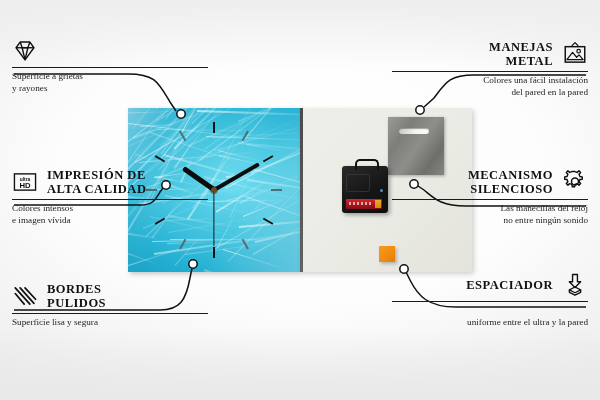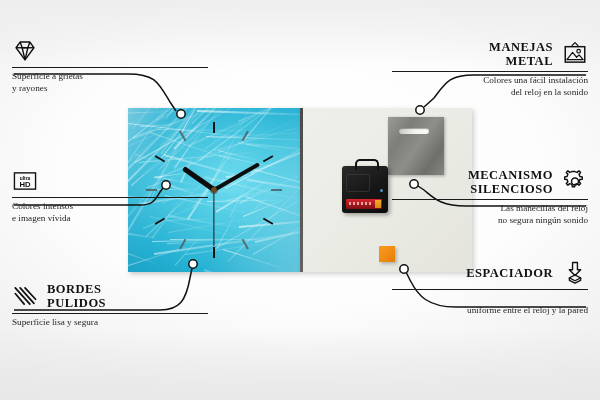--- a/index.html
+++ b/index.html
@@ -217,21 +217,21 @@
     display: block;
   }
   .feat-icon svg { display: block; width: 26px; height: 26px; }
 
   
   #feat-vidrio      { top: 38px; }
   #feat-impresion   { top: 168px; }
   #feat-bordes      { top: 282px; }
   #feat-manejas     { top: 40px; }
   #feat-mecanismo   { top: 168px; }
-  #feat-espaciador  { top: 260px; }
+  #feat-espaciador  { top: 272px; }
 </style>
 </head>
 <body>
 
 <div id="infographic">
 
   <div class="vignette-top"></div>
   <div class="vignette-bottom"></div>
 
   <div class="product">
@@ -430,20 +430,23 @@
 
   <div class="feature left" id="feat-impresion">
     <div class="feat-head">
       <span class="feat-icon">
         <svg viewBox="0 0 32 32">
           <rect x="3" y="6" width="26" height="20" fill="none" stroke="#111" stroke-width="1.7"></rect>
           <text x="16" y="14.5" font-family="Liberation Sans, sans-serif" font-size="6" font-weight="bold" text-anchor="middle" fill="#111">ultra</text>
           <text x="16" y="23.5" font-family="Liberation Sans, sans-serif" font-size="9.5" font-weight="bold" text-anchor="middle" fill="#111">HD</text>
         </svg>
       </span>
+      <span class="feat-title">
+        <span>IMPRESIÓN DE</span><br><span>ALTA CALIDAD</span>
+      </span>
     </div>
     <div class="feat-rule"></div>
     <div class="feat-sub">
       <span>Colores intensos</span><br><span>e imagen vívida</span>
     </div>
   </div>
 
   <div class="feature left" id="feat-bordes">
     <div class="feat-head">
       <span class="feat-icon">
@@ -475,54 +478,54 @@
           <path d="M6 23 L13 14 L18 20 L21 17 L26 23 Z" fill="none" stroke="#111" stroke-width="1.5" stroke-linejoin="round"></path>
           <circle cx="20.5" cy="12.5" r="2.2" fill="none" stroke="#111" stroke-width="1.5"></circle>
         </svg>
       </span>
       <span class="feat-title">
         <span>MANEJAS</span><br><span>METAL</span>
       </span>
     </div>
     <div class="feat-rule"></div>
     <div class="feat-sub">
-      <span>Colores una fácil instalación</span><br><span>del reloj en la sonido</span>
+      <span>Colores una fácil instalación</span><br><span>del pared en la pared</span>
     </div>
   </div>
 
   <div class="feature right" id="feat-mecanismo">
     <div class="feat-head">
       <span class="feat-icon">
         <svg viewBox="0 0 32 32">
           <path d="M16 3.2 l2.7 1.0 2.2-1.9 2.0 2.0 -1.9 2.2 1.0 2.7 2.9 .5 0 2.8 -2.9 .5 -1.0 2.7 1.9 2.2 -2.0 2.0 -2.2-1.9 -2.7 1.0 -.5 2.9 -2.8 0 -.5-2.9 -2.7-1.0 -2.2 1.9 -2.0-2.0 1.9-2.2 -1.0-2.7 -2.9-.5 0-2.8 2.9-.5 1.0-2.7 -1.9-2.2 2.0-2.0 2.2 1.9 2.7-1.0 z" fill="none" stroke="#111" stroke-width="1.8" stroke-linejoin="round"></path>
           <circle cx="16" cy="15.4" r="4.3" fill="none" stroke="#111" stroke-width="1.8"></circle>
         </svg>
       </span>
       <span class="feat-title">
         <span>MECANISMO</span><br><span>SILENCIOSO</span>
       </span>
     </div>
     <div class="feat-rule"></div>
     <div class="feat-sub">
-      <span>Las manecillas del reloj</span><br><span>no segura ningún sonido</span>
+      <span>Las manecillas del reloj</span><br><span>no entre ningún sonido</span>
     </div>
   </div>
 
   <div class="feature right" id="feat-espaciador">
     <div class="feat-head">
       <span class="feat-icon">
         <svg viewBox="0 0 32 32">
           <path d="M13 3 L19 3 L19 12 L23 12 L16 19 L9 12 L13 12 Z" fill="none" stroke="#111" stroke-width="1.7" stroke-linejoin="round"></path>
           <path d="M9 22 L16 18.5 L23 22 L16 25.5 Z" fill="none" stroke="#111" stroke-width="1.6" stroke-linejoin="round"></path>
           <path d="M9 22 L9 25 L16 28.5 L23 25 L23 22" fill="none" stroke="#111" stroke-width="1.6" stroke-linejoin="round"></path>
         </svg>
       </span>
       <span class="feat-title">
         <span>ESPACIADOR</span><br>
       </span>
     </div>
     <div class="feat-rule"></div>
     <div class="feat-sub">
-      <br><span>uniforme entre el reloj y la pared</span>
+      <br><span>uniforme entre el ultra y la pared</span>
     </div>
   </div>
 
 </div>
 
 </body></html>

